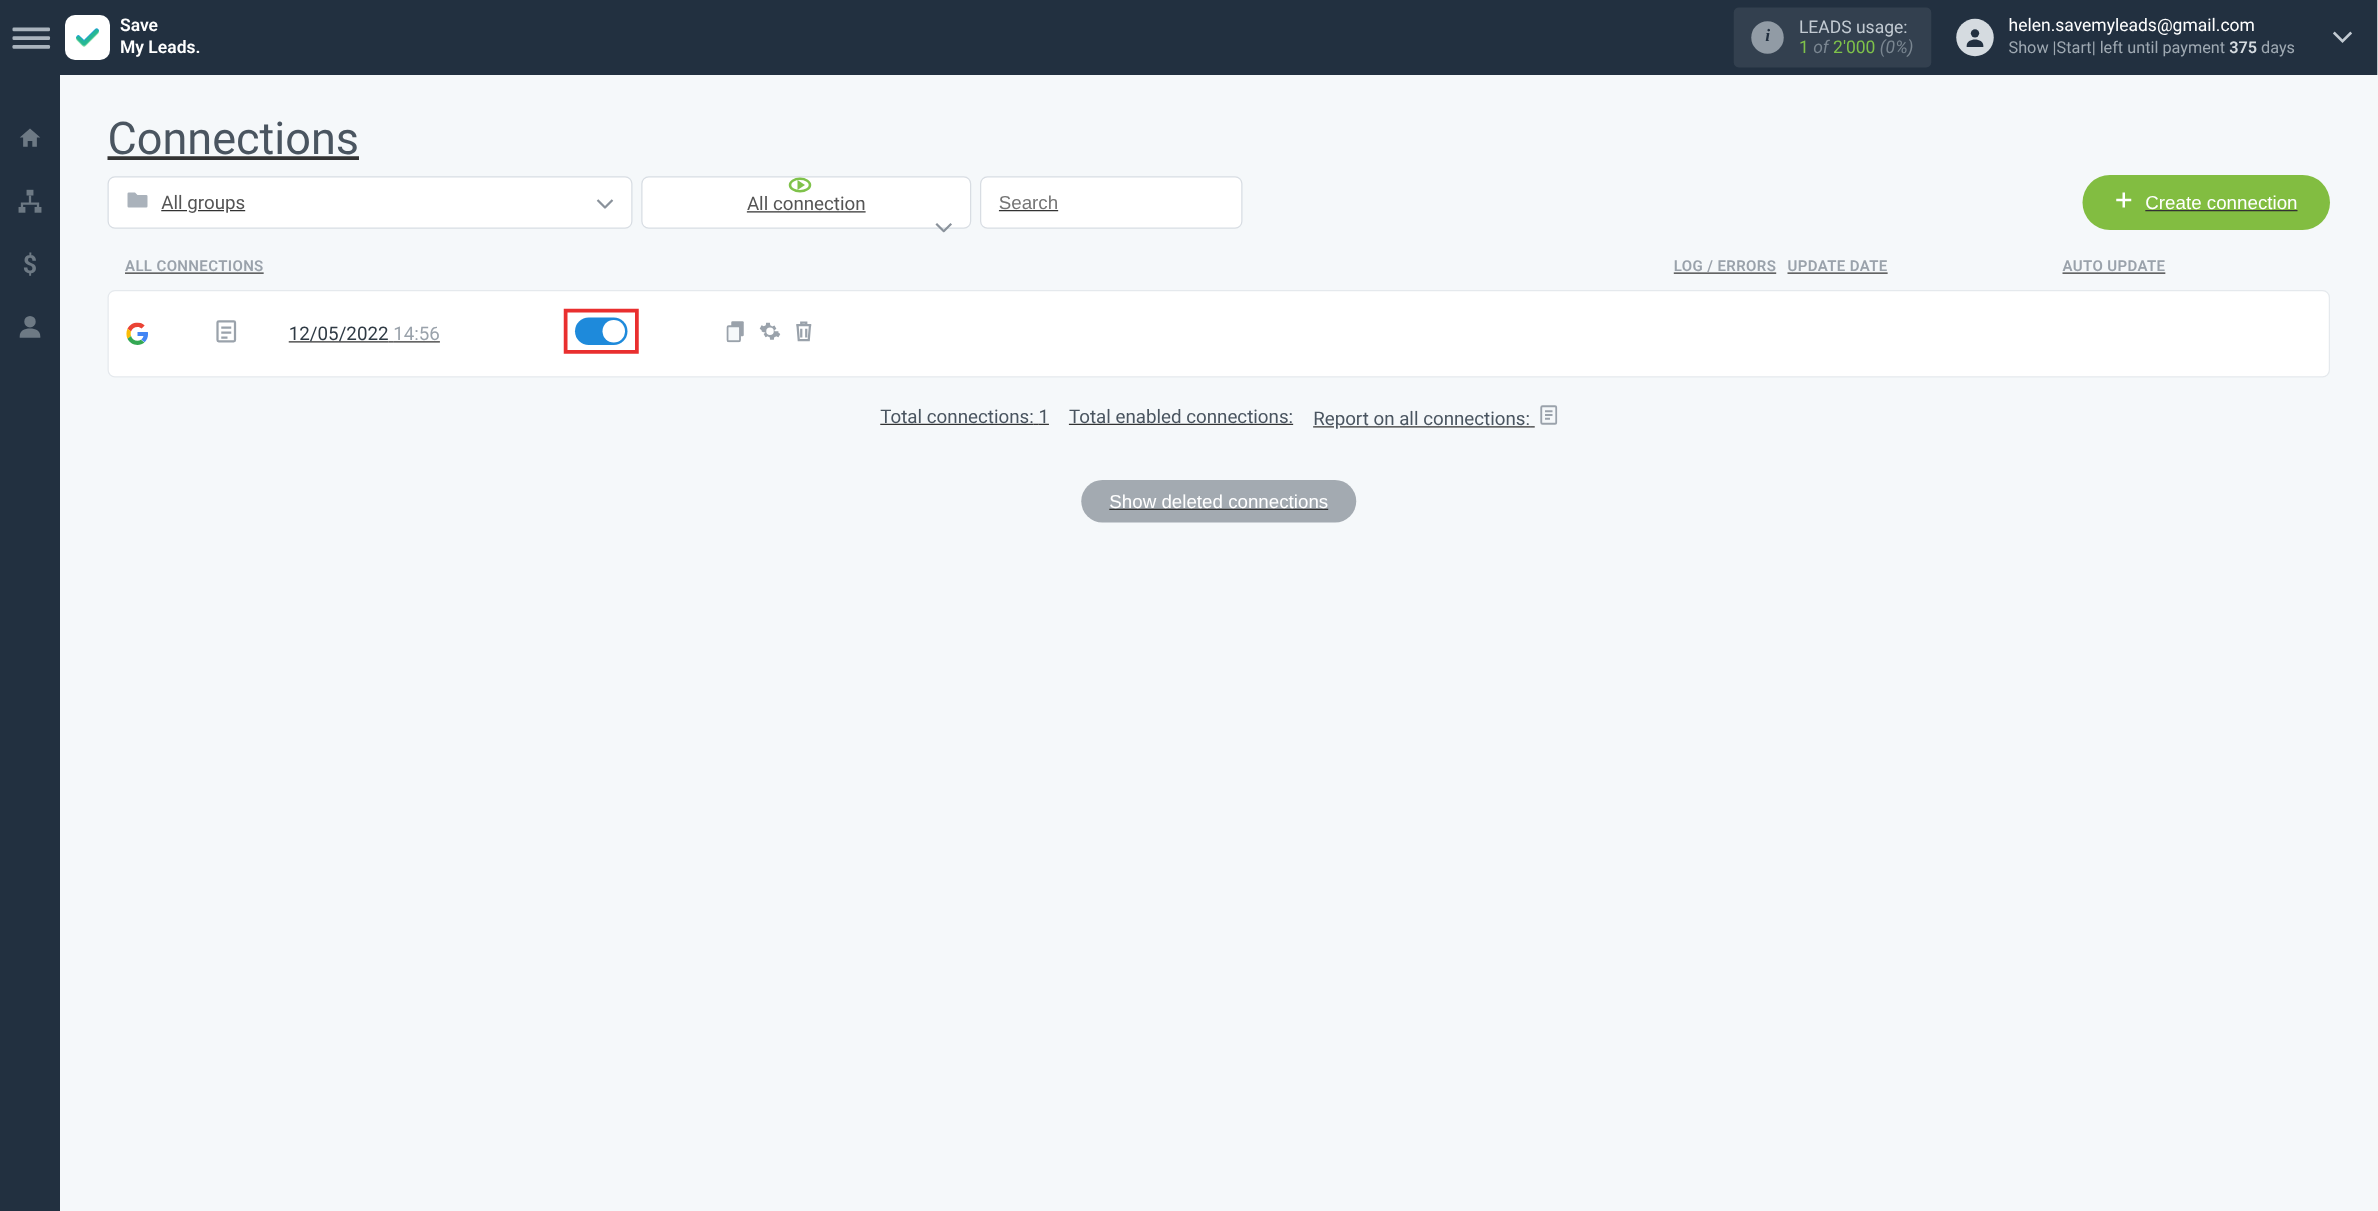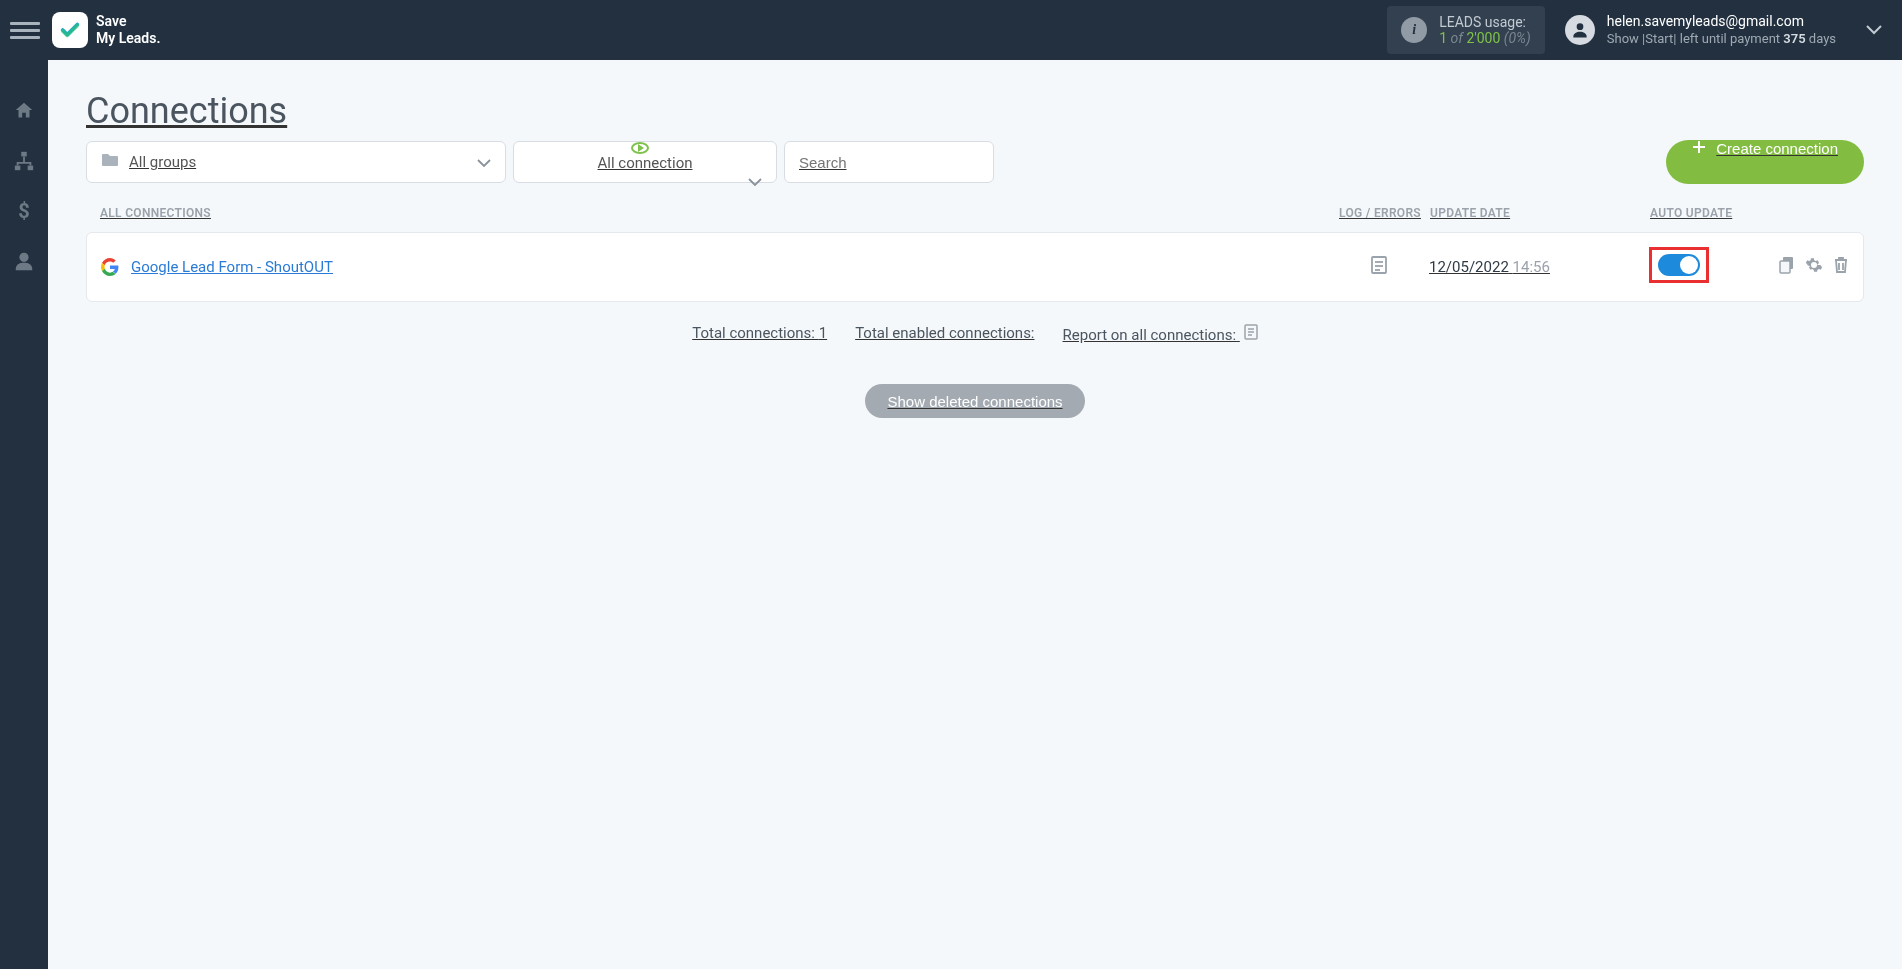--- a/index.html
+++ b/index.html
@@ -191,21 +191,21 @@
       margin-left: auto;
       background: #82bd41;
       color: #fff;
       border: none;
       border-radius: 22px;
       height: 44px;
       padding: 0 26px;
       font-size: 15px;
       cursor: pointer;
       display: flex;
-      align-items: flex-start;
+      align-items: center;
       gap: 10px;
     }
     .table-header {
       display: flex;
       padding: 0 14px;
       font-size: 12px;
       font-weight: 600;
       color: #9aa2ab;
       letter-spacing: 0.3px;
       margin-bottom: 12px;
@@ -247,21 +247,21 @@
       border-radius: 50%;
     }
     .actions-cell {
       width: 90px; display: flex; gap: 10px; color: #9aa2ab;
       justify-content: flex-end;
     }
     .action-icon { cursor: pointer; }
     .summary-row {
       display: flex;
       justify-content: center;
-      gap: 28px;
+      gap: 16px;
       margin-top: 22px;
       font-size: 15px;
       color: #4a5560;
     }
     .summary-row .report-icon { color: #9aa2ab; margin-left: 4px; }
     .show-deleted-btn {
       display: block;
       margin: 40px auto 0;
       background: #a3aab1;
       color: #fff;
@@ -405,21 +405,20 @@
 
     <div class="connection-row">
       <span class="g-icon">
         <svg width="18" height="18" viewBox="0 0 48 48">
           <path fill="#EA4335" d="M24 9.5c3.4 0 6.4 1.2 8.8 3.4l6.5-6.5C35.2 2.6 29.9 0 24 0 14.6 0 6.5 5.4 2.6 13.3l7.6 5.9C12 13.1 17.5 9.5 24 9.5z"></path>
           <path fill="#4285F4" d="M46.5 24.5c0-1.6-.1-3.1-.4-4.5H24v9h12.7c-.6 3-2.3 5.5-4.9 7.2l7.5 5.8c4.4-4 7.2-10 7.2-17.5z"></path>
           <path fill="#FBBC05" d="M10.2 28.8c-.5-1.5-.8-3.1-.8-4.8s.3-3.3.8-4.8l-7.6-5.9C.9 16.8 0 20.3 0 24s.9 7.2 2.6 10.7l7.6-5.9z"></path>
           <path fill="#34A853" d="M24 48c6 0 11-2 14.8-5.3l-7.5-5.8c-2 1.4-4.6 2.2-7.3 2.2-6.5 0-12-4.4-13.8-10.3l-7.6 5.9C6.5 42.6 14.6 48 24 48z"></path>
         </svg>
       </span>
-      <a href="#" class="conn-name">Google Lead Form - ShoutOUT</a>
       <div class="log-icon">
         <svg width="18" height="20" viewBox="0 0 18 20" fill="none" stroke="#9aa2ab" stroke-width="1.8">
             <rect x="2" y="2" width="14" height="16" rx="1"></rect>
             <line x1="5" y1="7" x2="13" y2="7"></line>
             <line x1="5" y1="11" x2="13" y2="11"></line>
             <line x1="5" y1="15" x2="10" y2="15"></line>
           </svg>
       </div>
       <div class="date-cell">
         <span>12/05/2022</span>

